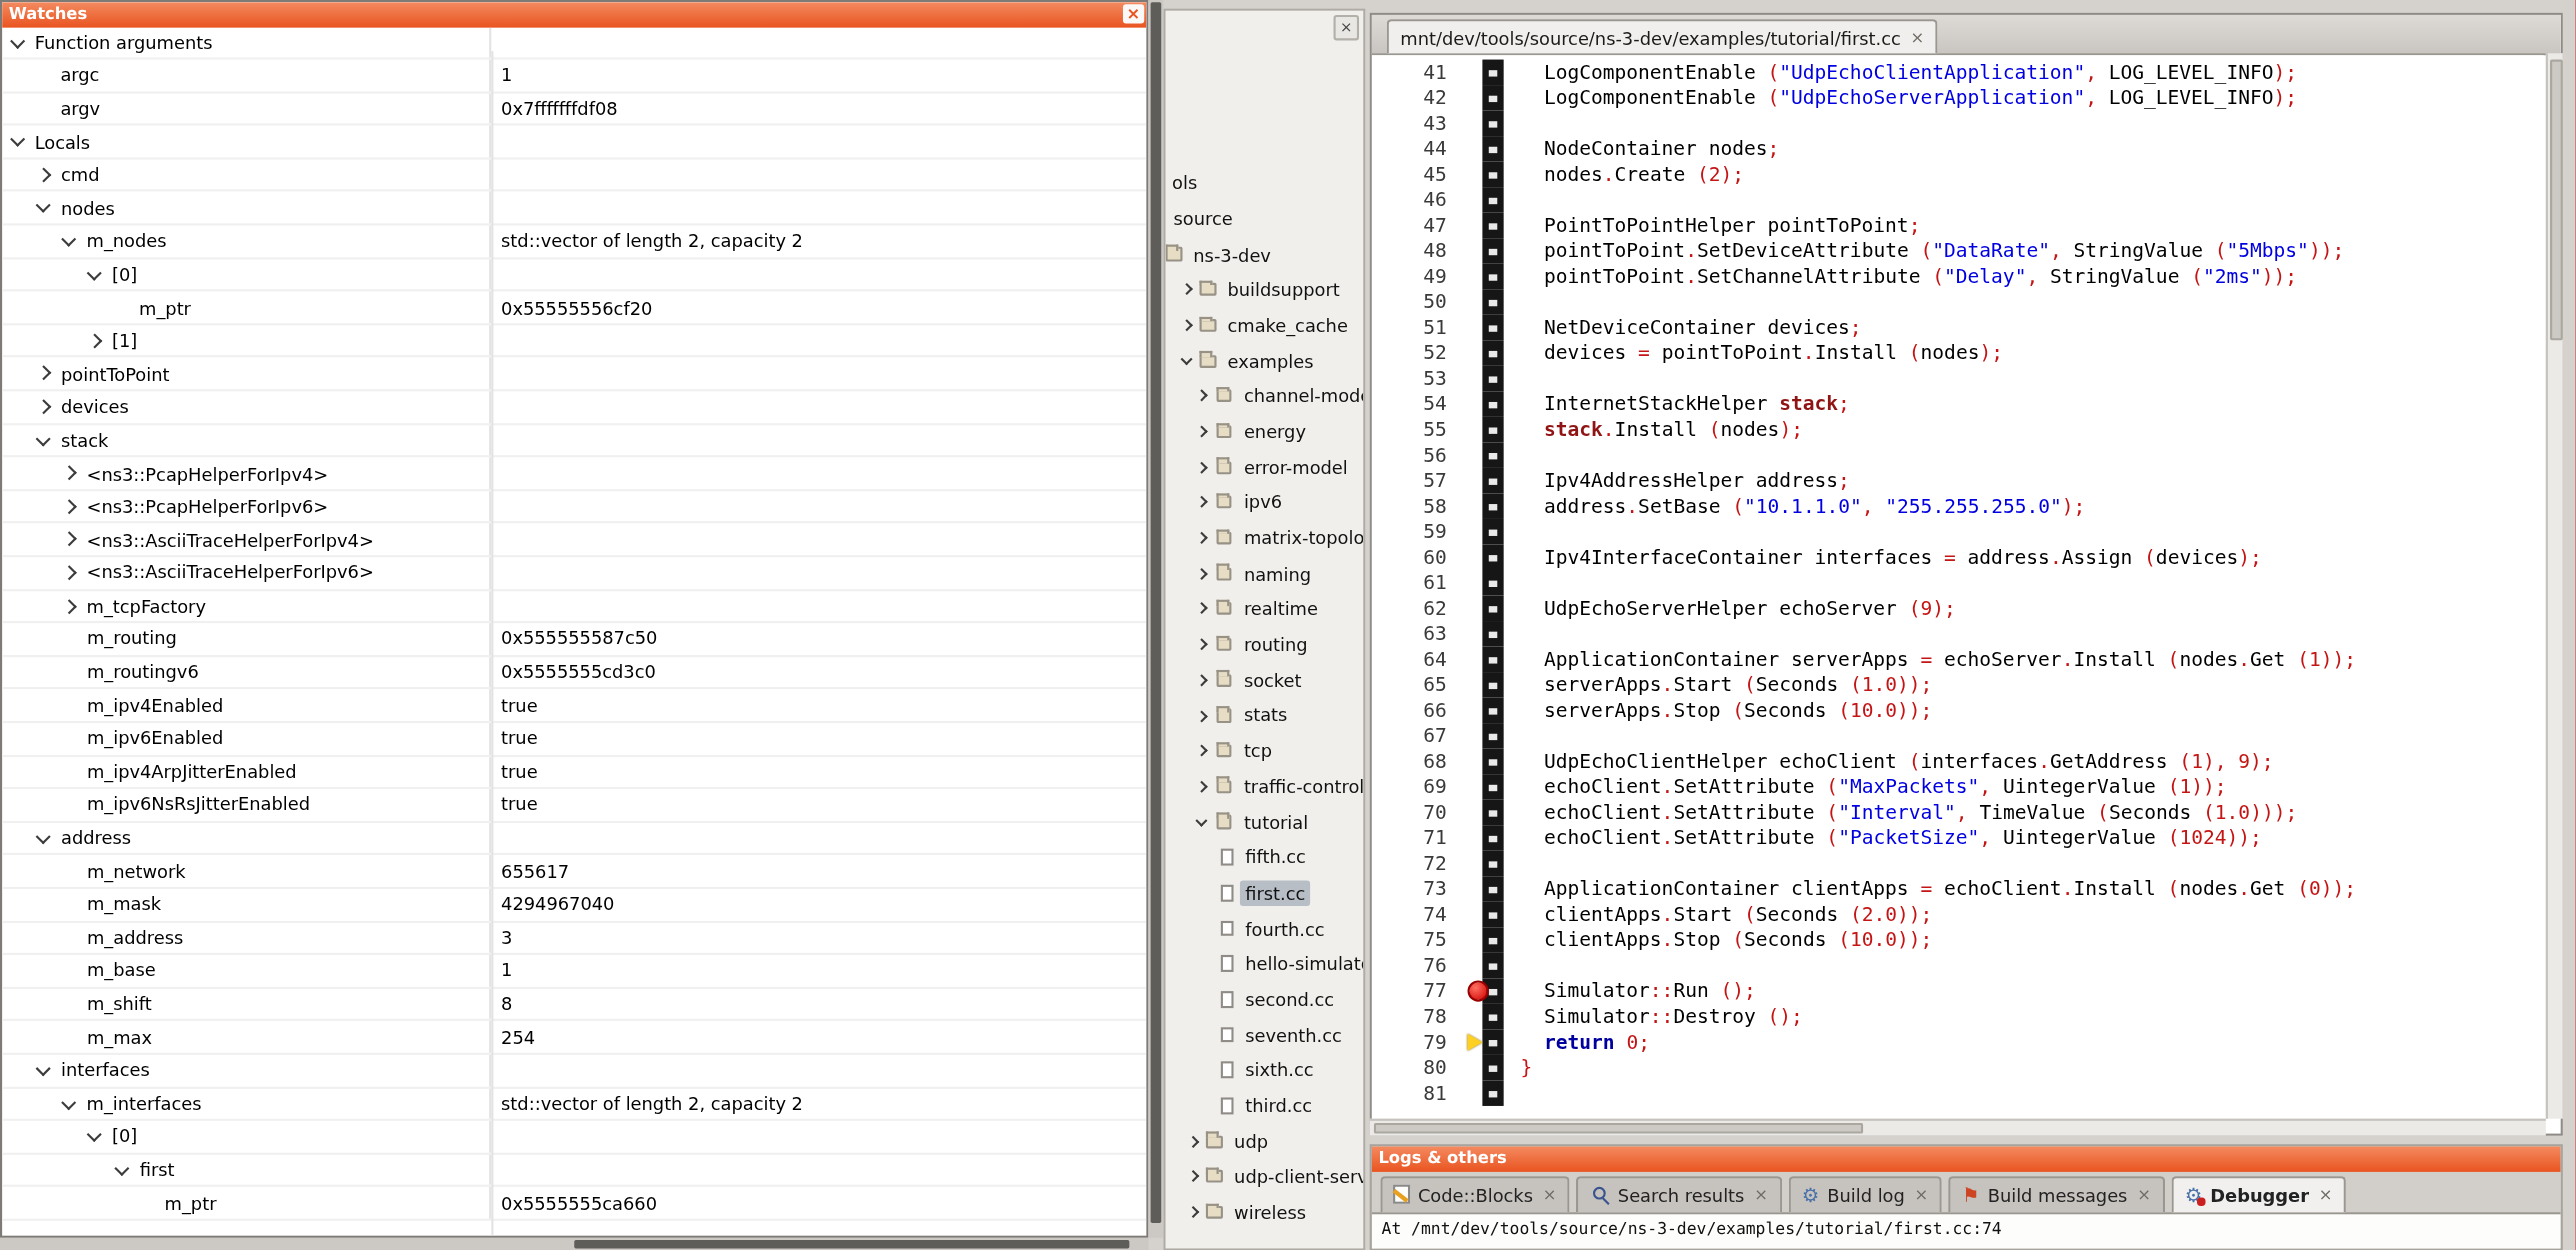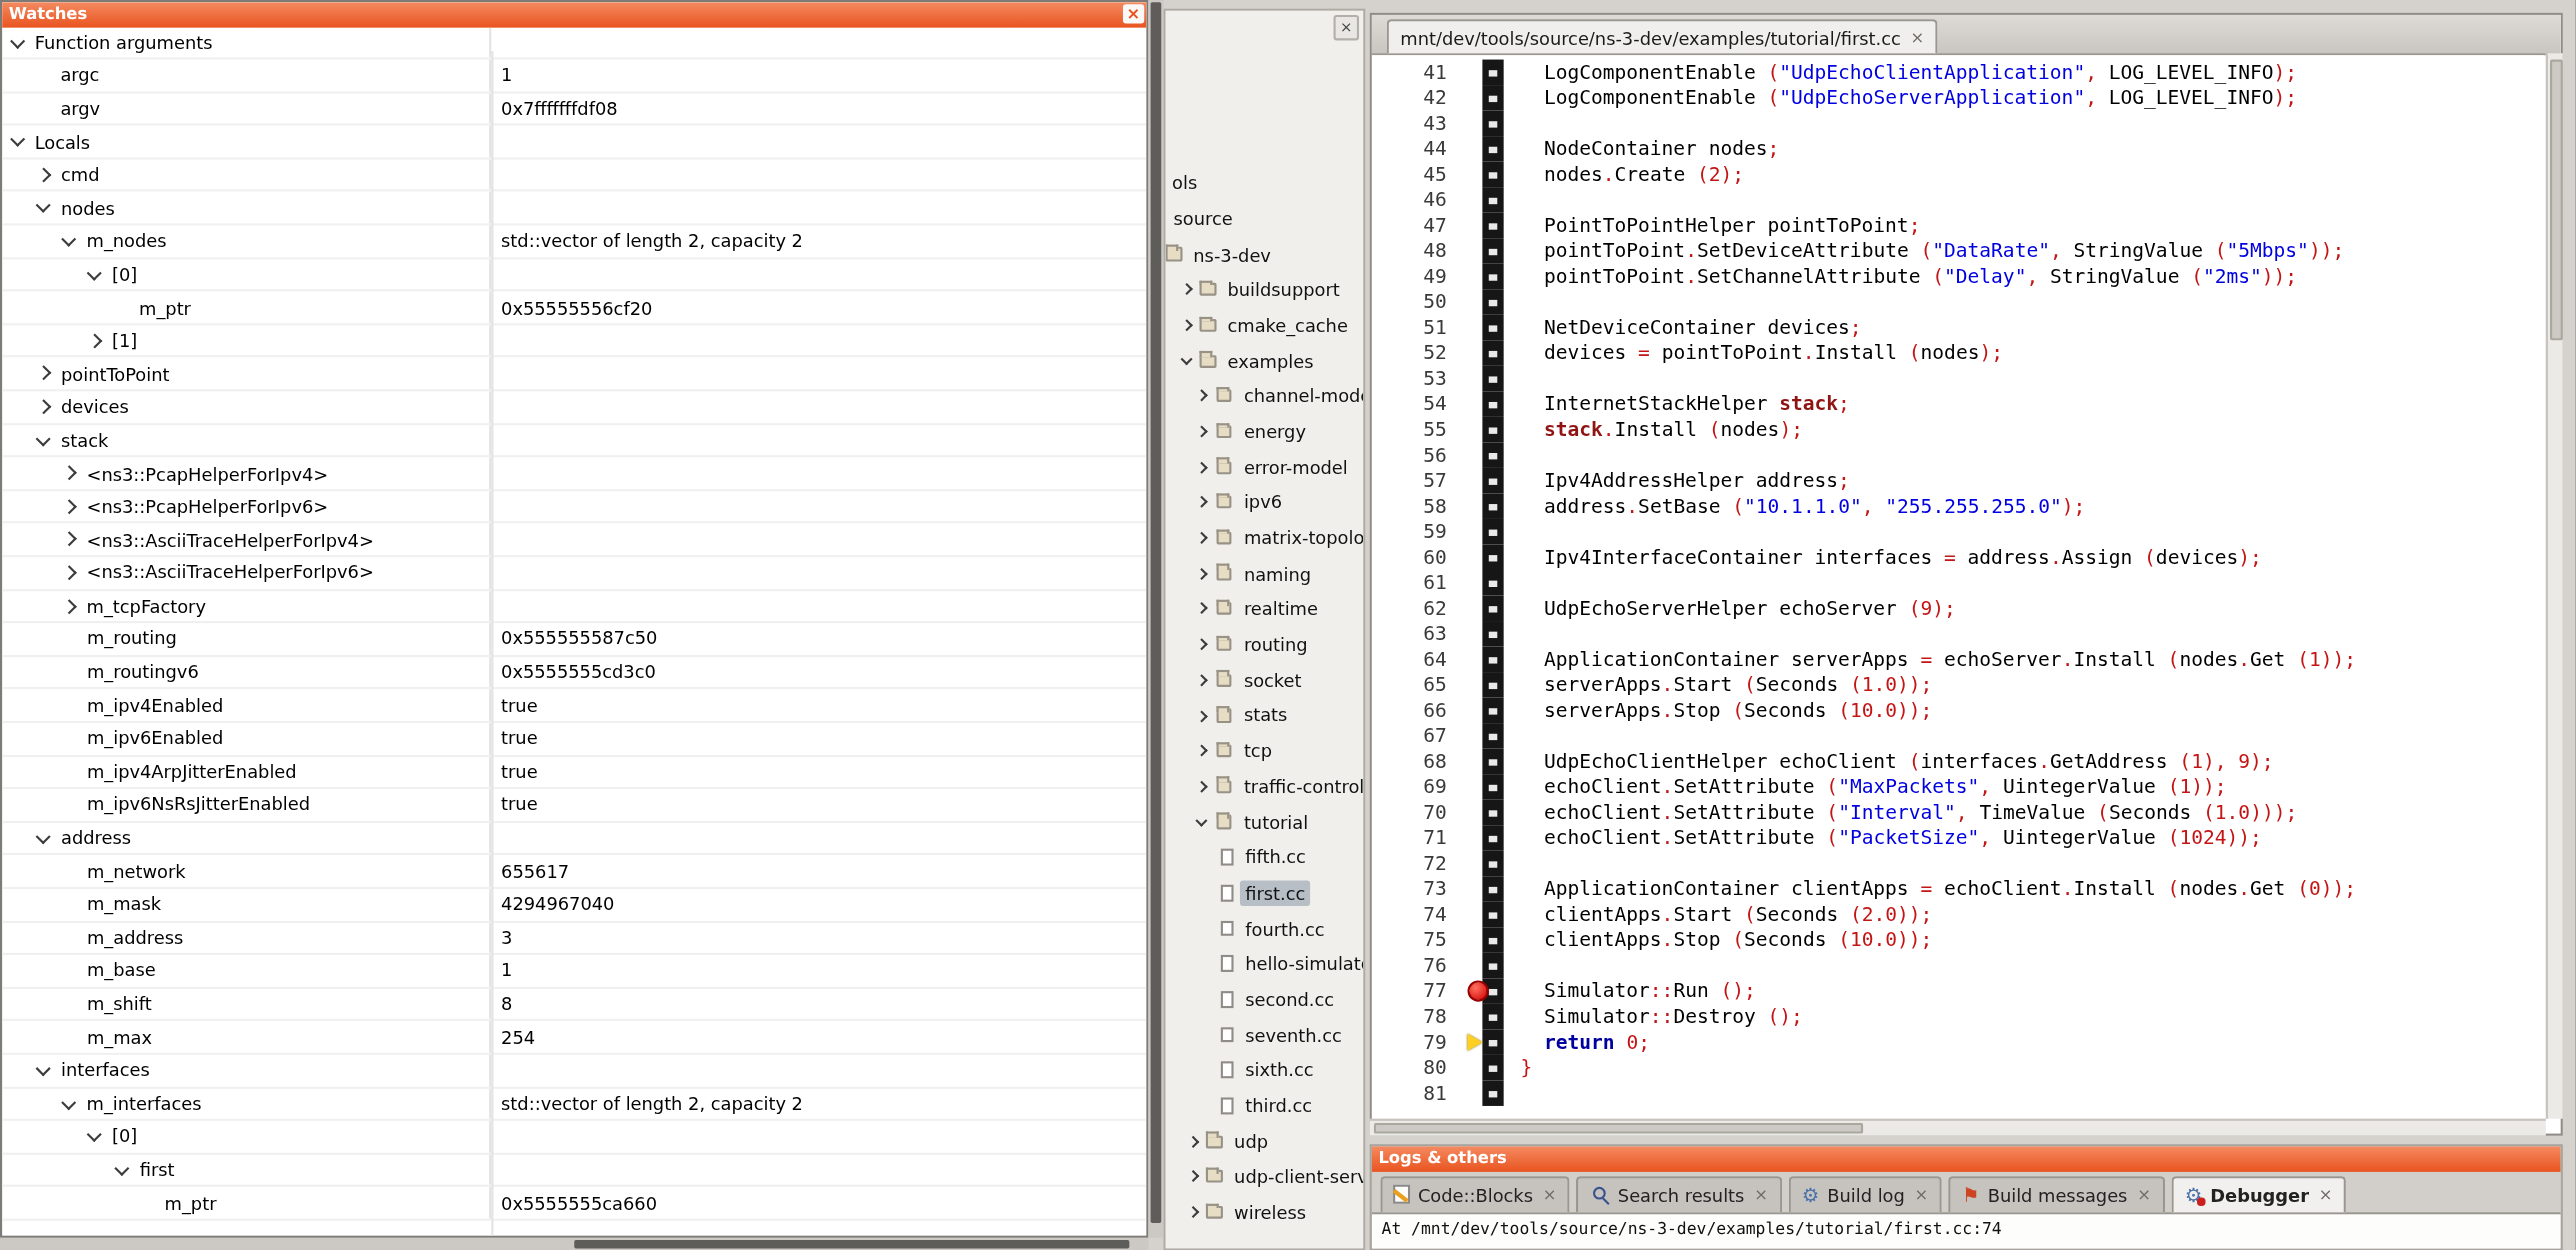--- a/index.html
+++ b/index.html
@@ -1,17 +1,17 @@
 <!DOCTYPE html>
 <html style="font-size:12.3px"><head>
 <meta charset="utf-8">
 <style>
   *{margin:0;padding:0;box-sizing:border-box}
   html,body{background:#8f8b86}
-  #viewport{position:relative;width:2576px;height:1250px;overflow:hidden;background:#737373;font-family:"DejaVu Sans",sans-serif}
+  #viewport{position:relative;width:2576px;height:1250px;overflow:hidden;background:#b91c1c;font-family:"DejaVu Sans",sans-serif}
   #scale{position:absolute;left:0;top:0;width:1211px;height:588px;transform:scale(2.12682);transform-origin:0 0;background:#d5d1cc}
 
   
   .caption{height:11.5px;background:linear-gradient(180deg,#f48a60,#e95420);color:#fff;
            font-size:7.7px;font-weight:600;display:flex;align-items:center;padding:0 3.1px;position:relative}
   .capx{position:absolute;right:1.5px;top:0.8px;width:9.2px;height:9.2px;background:#fbf9f7;border-radius:1.5px;
         color:#e95420;font:bold 7.7px/9.2px "DejaVu Sans",sans-serif;text-align:center}
   .capx::before{content:"×"}
   .xglyph::before{content:"×"}
   .chev{display:inline-block;width:4.6px;height:4.6px;border-right:1.1px solid #3c3c3c;border-bottom:1.1px solid #3c3c3c;flex:none;margin-right:6.1px}

